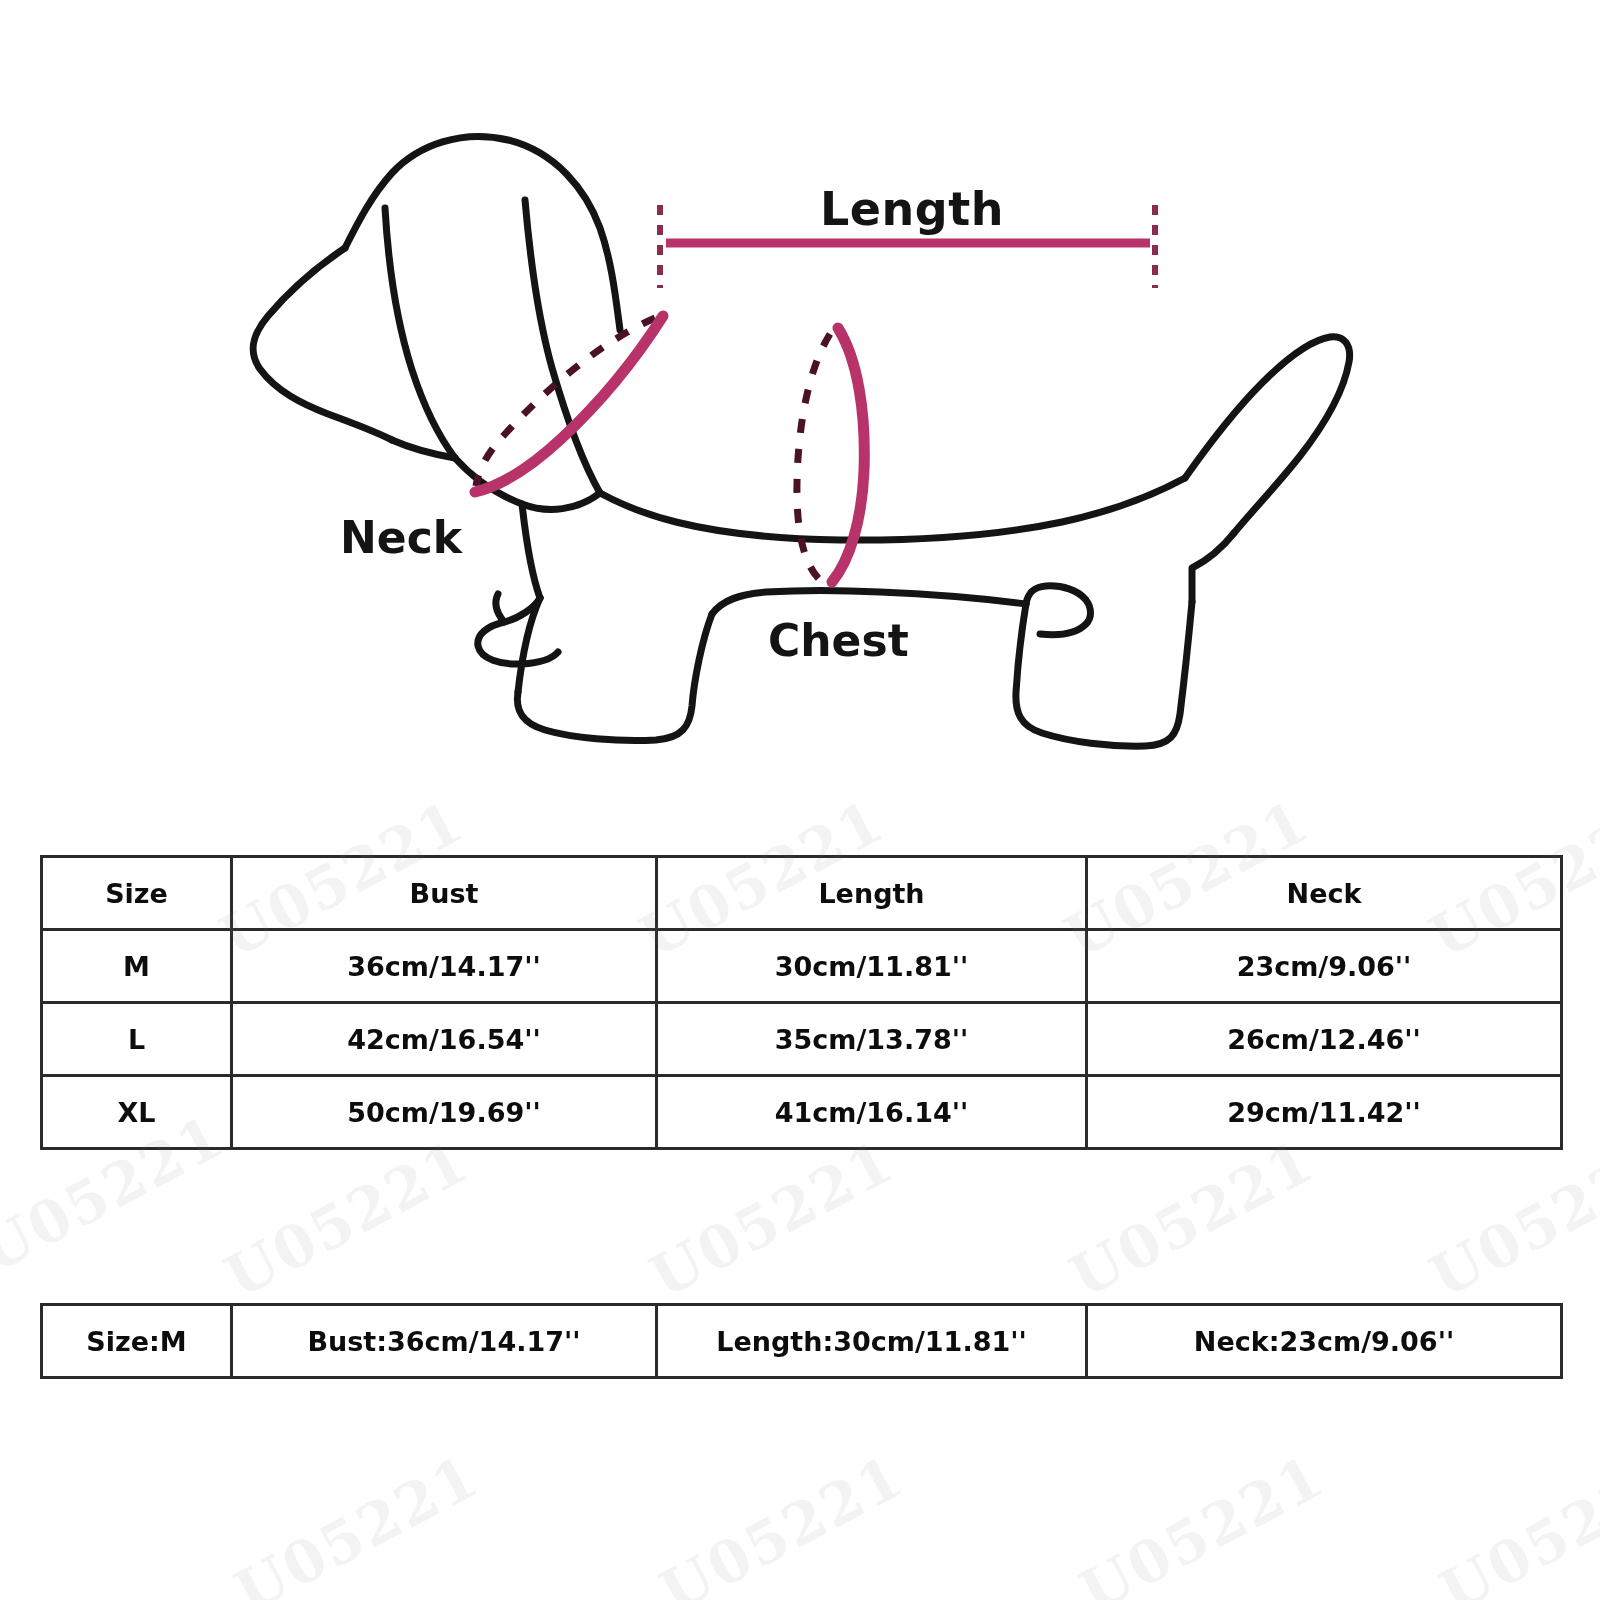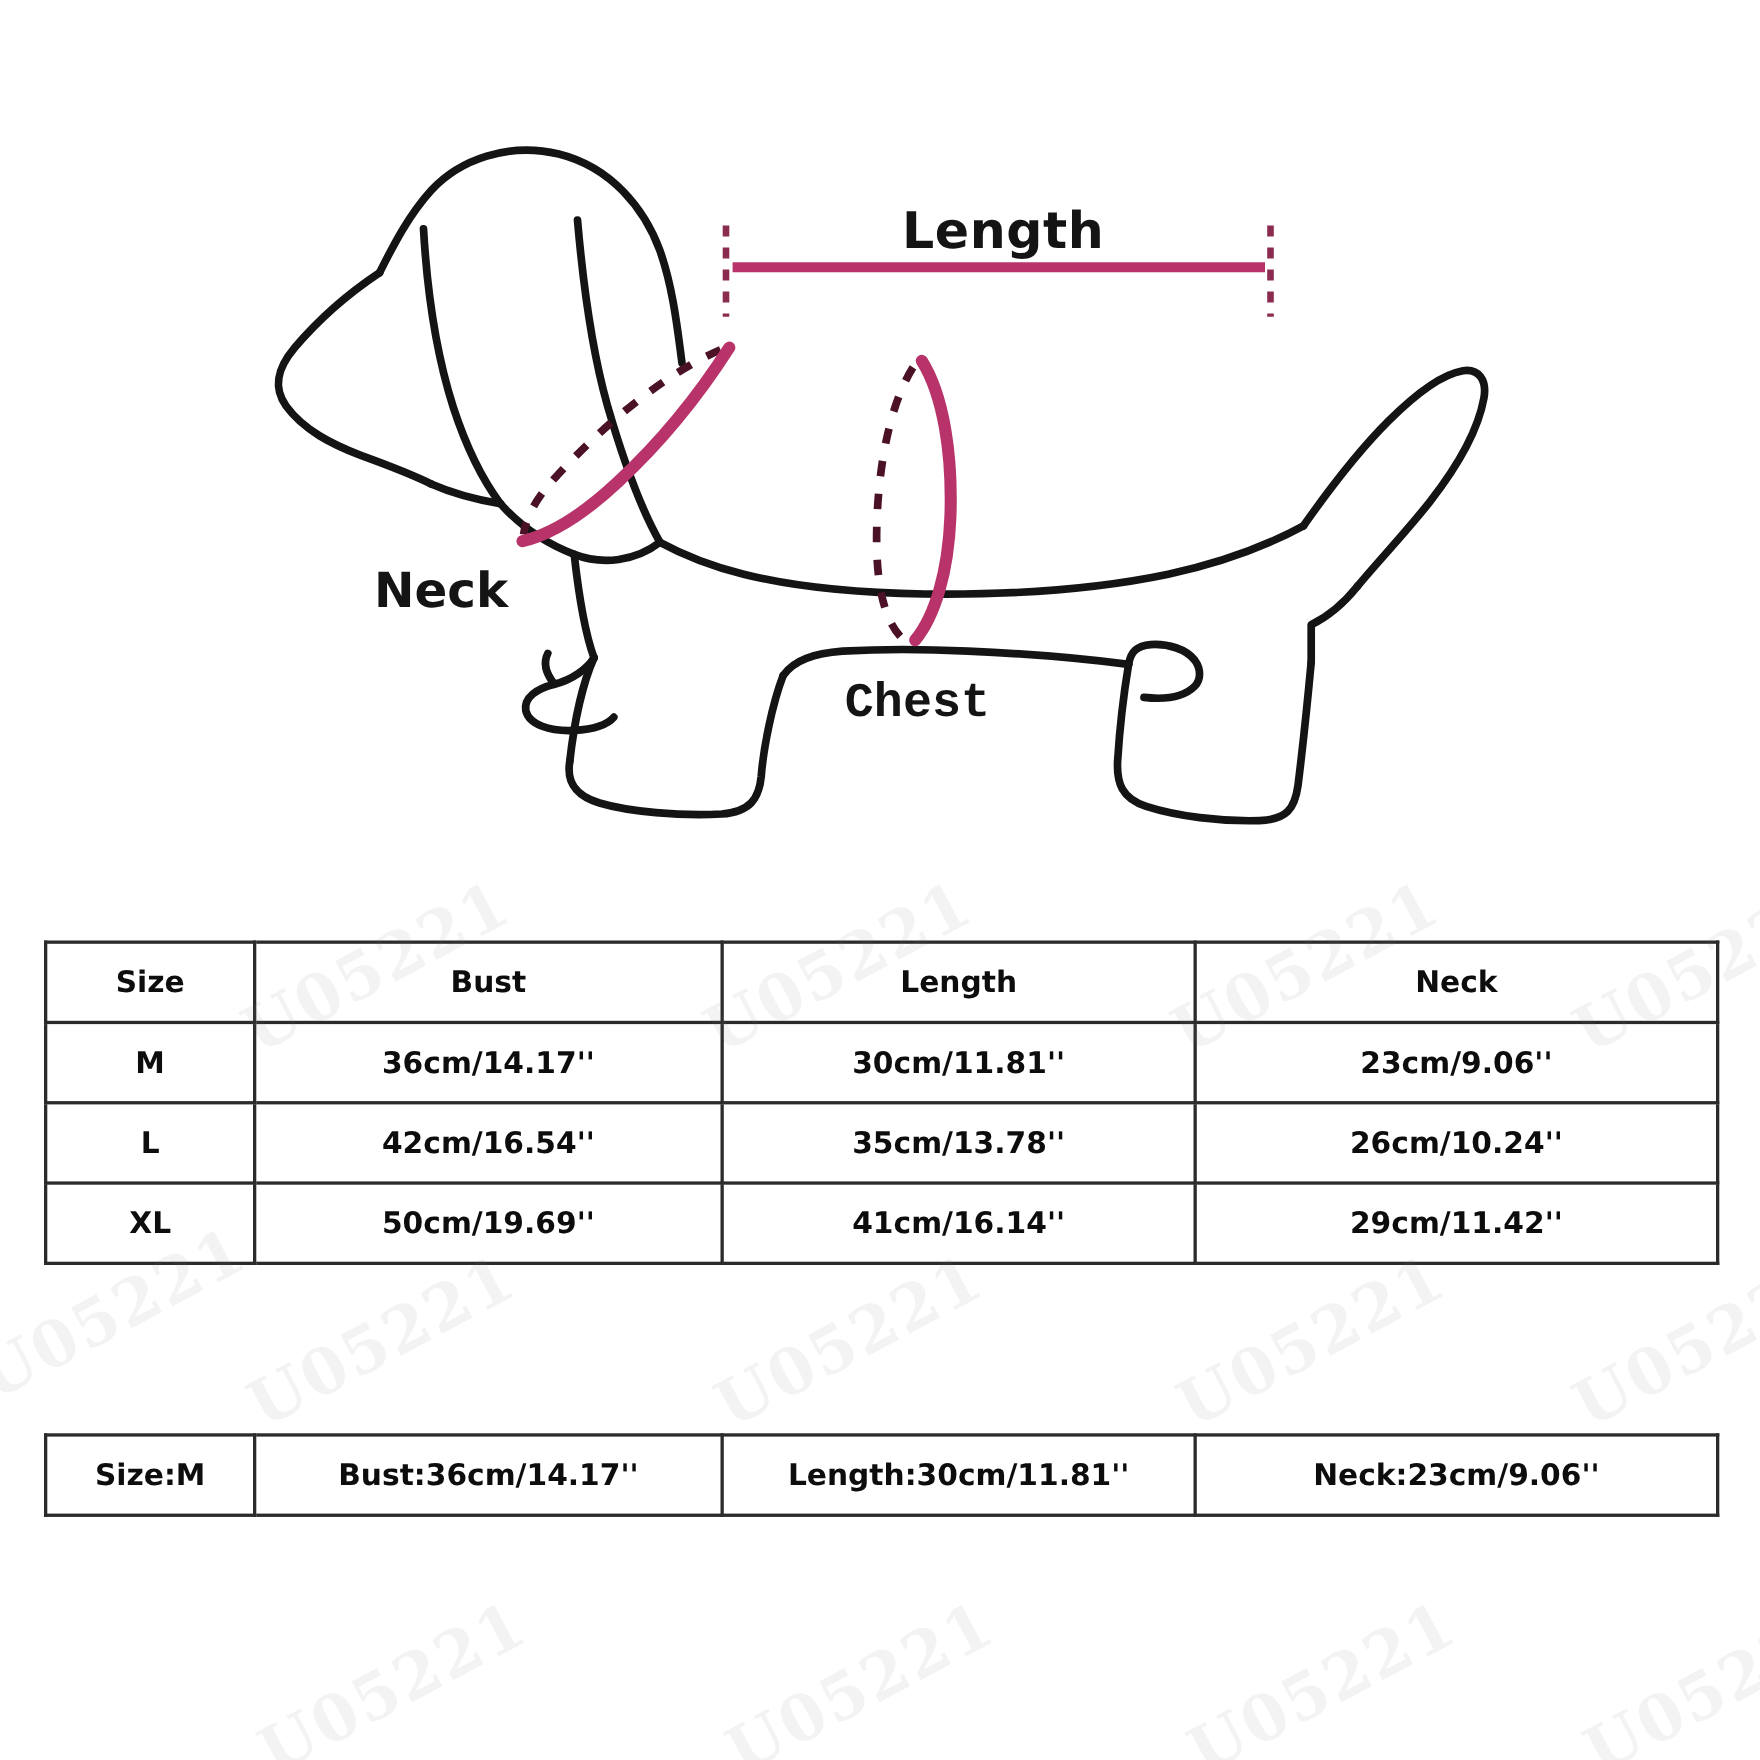--- a/index.html
+++ b/index.html
@@ -50,21 +50,21 @@
   .dlabel {
     position: absolute;
     font-family: "DejaVu Sans", "Liberation Sans", sans-serif;
     font-weight: 700;
     color: #141414;
     white-space: nowrap;
     z-index: 3;
   }
   #label-length { left: 820px; top: 182px; font-size: 46px; letter-spacing: 0.5px;}
   #label-neck   { left: 340px; top: 512px; font-size: 44px; }
-  #label-chest  { left: 768px; top: 615px; font-size: 44px; font-family: Liberation Mono, monospace; }
+  #label-chest  { left: 768px; top: 615px; font-size: 44px; }
 
   
   .sizetable {
     position: absolute;
     border-collapse: collapse;
     table-layout: fixed;
     z-index: 4;
     background: transparent;
   }
   .sizetable td, .sizetable th {
@@ -265,21 +265,21 @@
     <tr>
       <td>M</td>
       <td>36cm/14.17''</td>
       <td>30cm/11.81''</td>
       <td>23cm/9.06''</td>
     </tr>
     <tr>
       <td>L</td>
       <td>42cm/16.54''</td>
       <td>35cm/13.78''</td>
-      <td>26cm/10.24''</td>
+      <td>26cm/12.46''</td>
     </tr>
     <tr>
       <td>XL</td>
       <td>50cm/19.69''</td>
       <td>41cm/16.14''</td>
       <td>29cm/11.42''</td>
     </tr>
   </tbody>
 </table>
 

